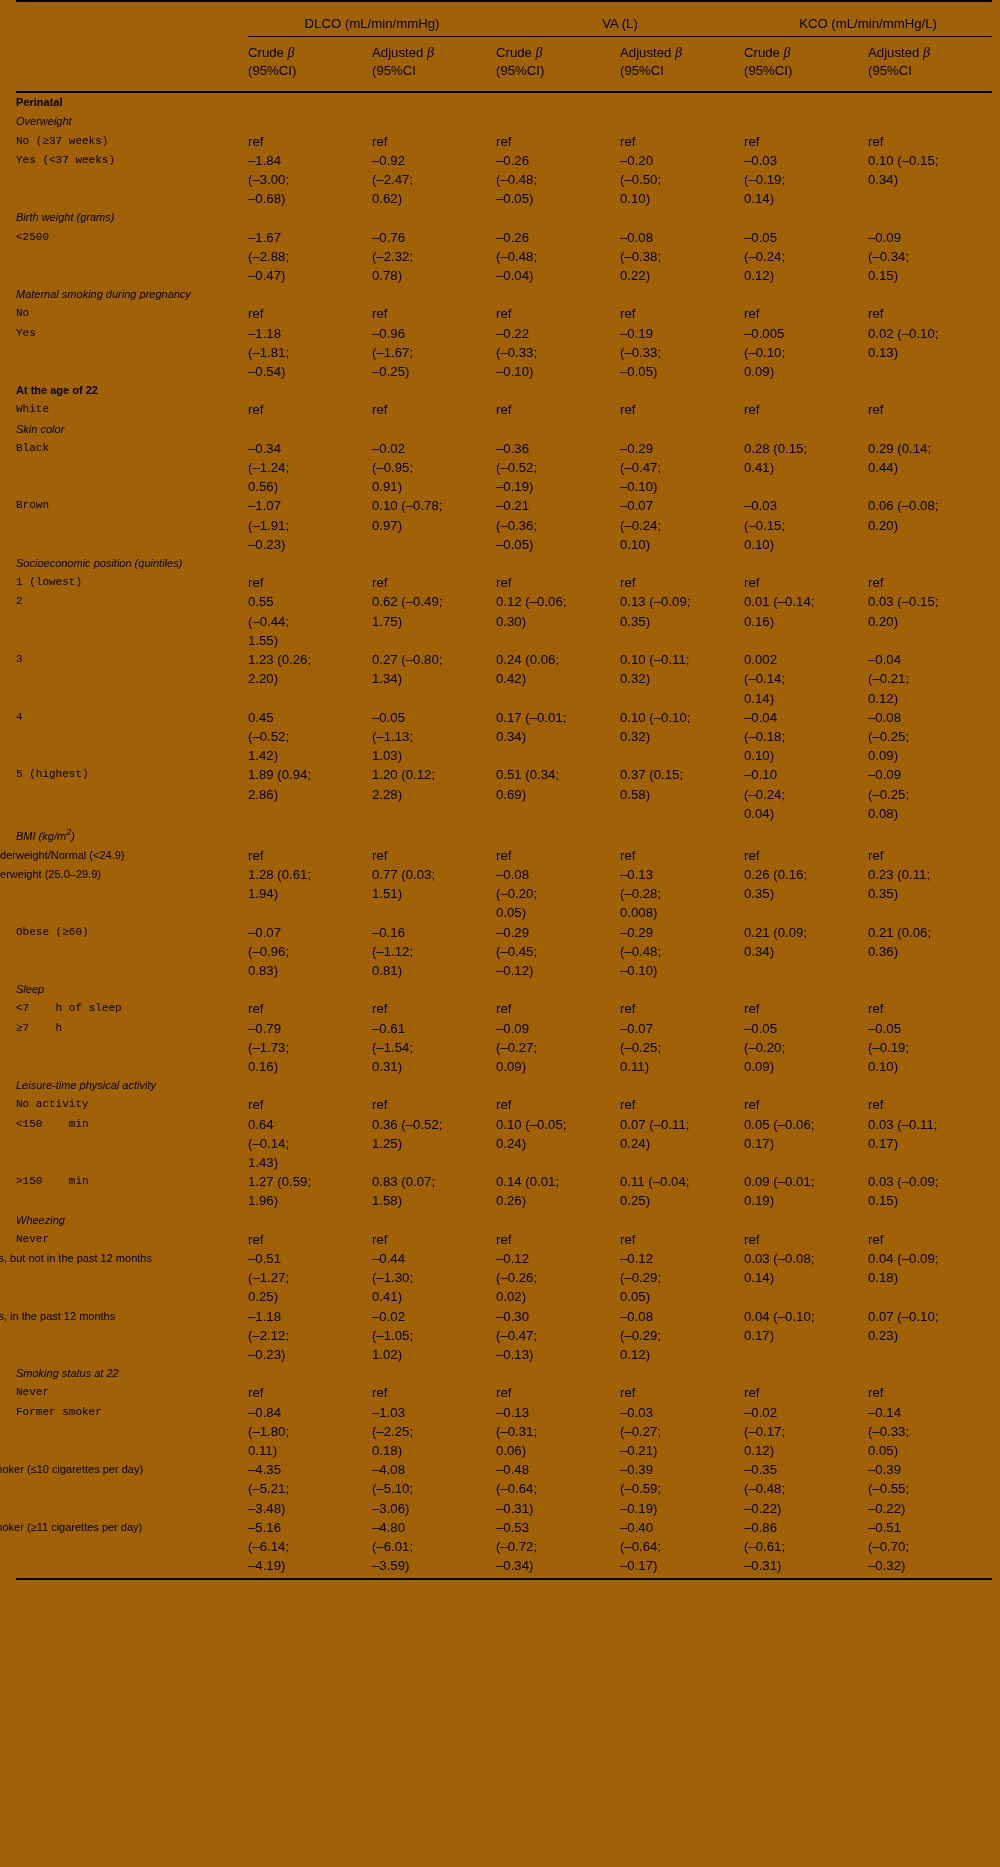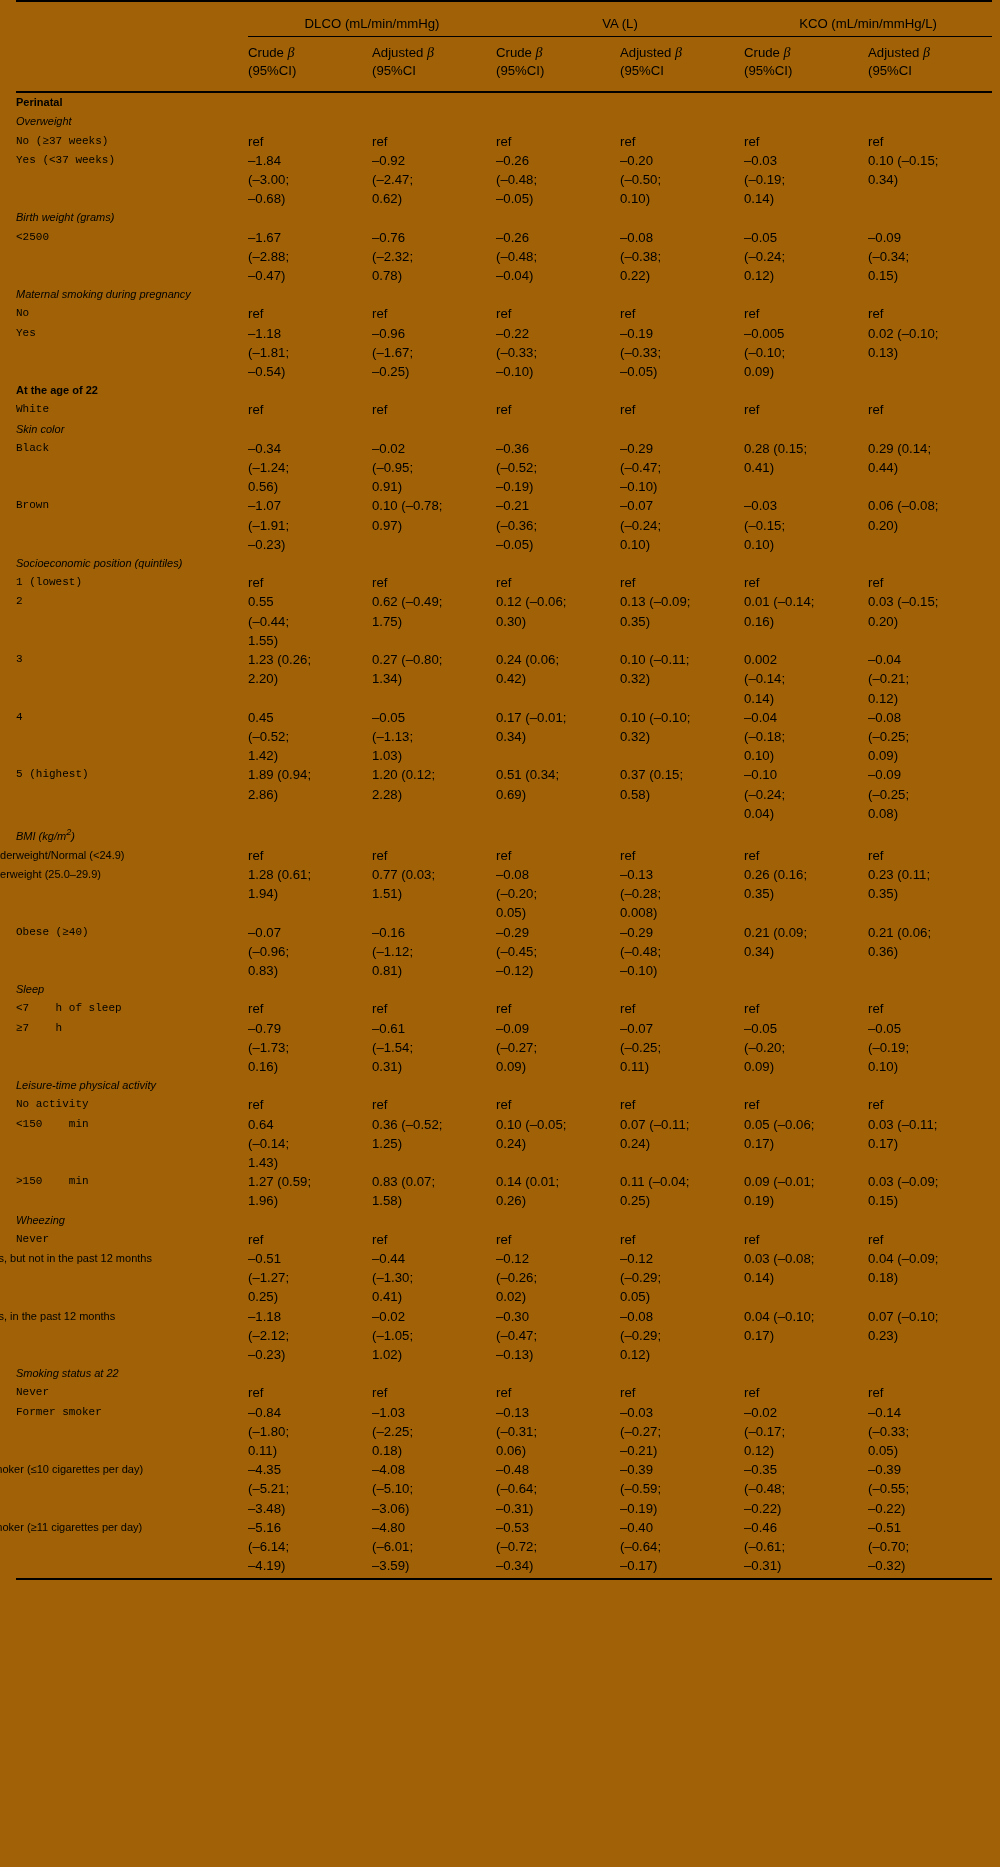--- a/index.html
+++ b/index.html
@@ -422,21 +422,21 @@
 0.05)</td>
           <td class="cell">–0.13
 (–0.28;
 0.008)</td>
           <td class="cell">0.26 (0.16;
 0.35)</td>
           <td class="cell">0.23 (0.11;
 0.35)</td>
         </tr>
         <tr>
-          <td class="lab ind3 nowrap">Obese (≥40)</td>
+          <td class="lab ind3 nowrap">Obese (≥60)</td>
           <td class="cell">–0.07
 (–0.96;
 0.83)</td>
           <td class="cell">–0.16
 (–1.12;
 0.81)</td>
           <td class="cell">–0.29
 (–0.45;
 –0.12)</td>
           <td class="cell">–0.29
@@ -658,21 +658,21 @@
 –4.19)</td>
           <td class="cell">–4.80
 (–6.01;
 –3.59)</td>
           <td class="cell">–0.53
 (–0.72;
 –0.34)</td>
           <td class="cell">–0.40
 (–0.64;
 –0.17)</td>
-          <td class="cell">–0.46
+          <td class="cell">–0.86
 (–0.61;
 –0.31)</td>
           <td class="cell">–0.51
 (–0.70;
 –0.32)</td>
         </tr>
       </tbody>
     <tbody>
       <tr class="rule-bottom">
         <td colspan="7"></td>

